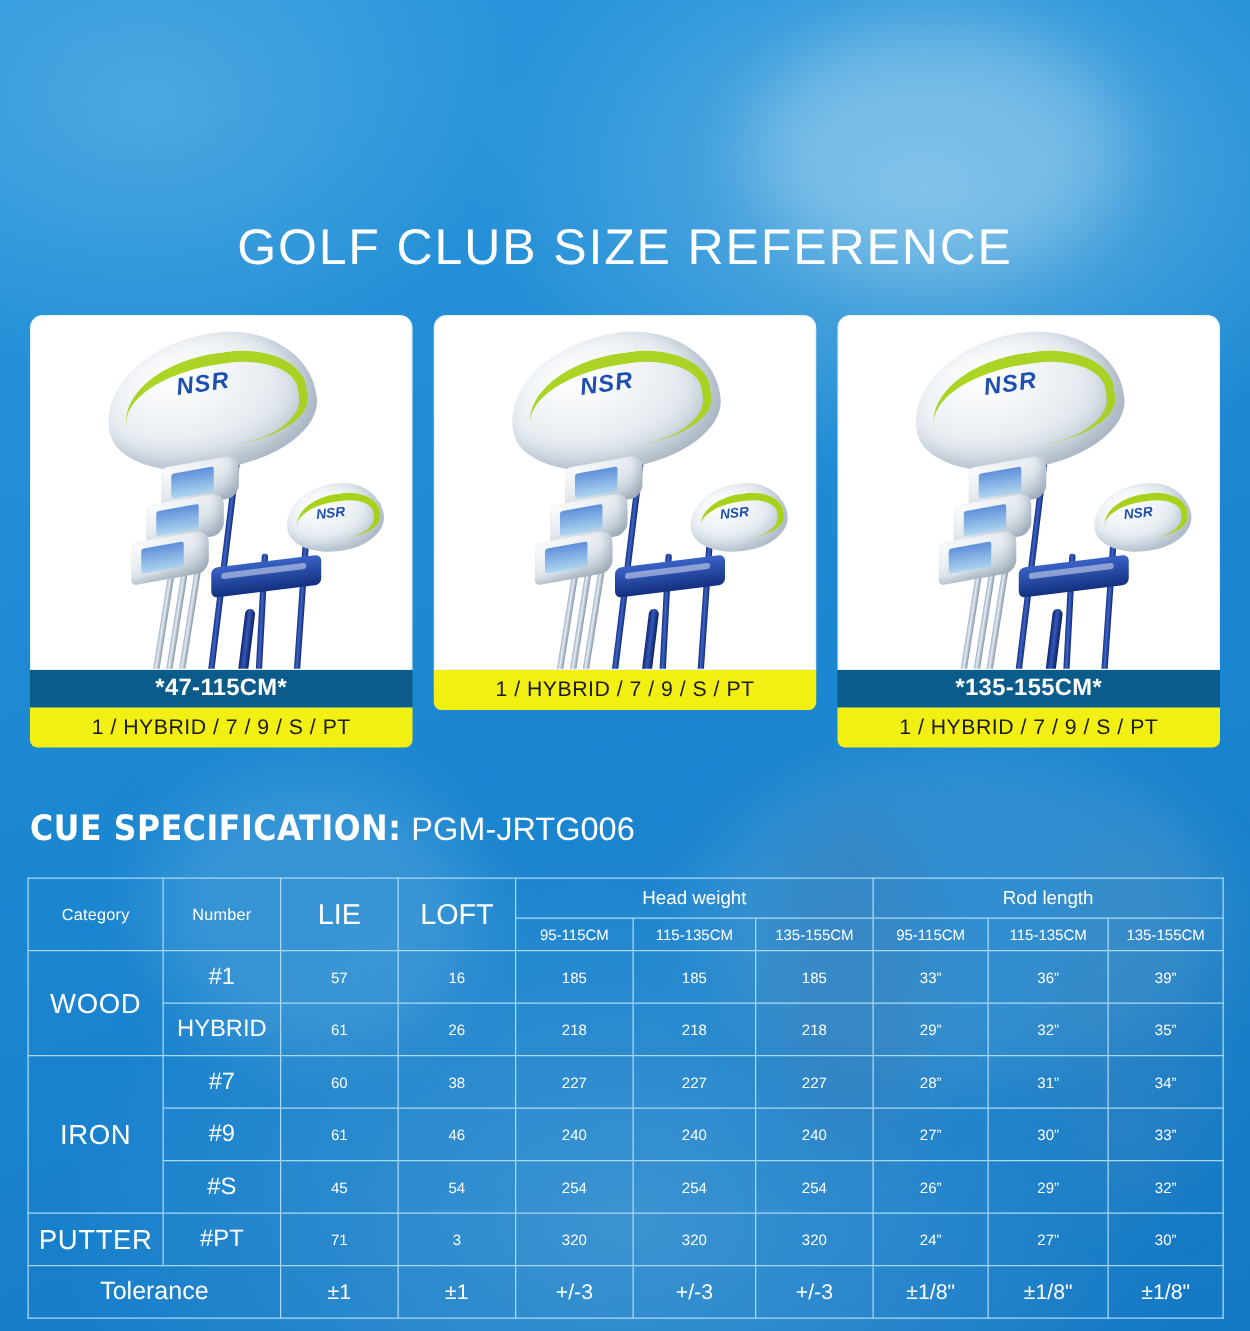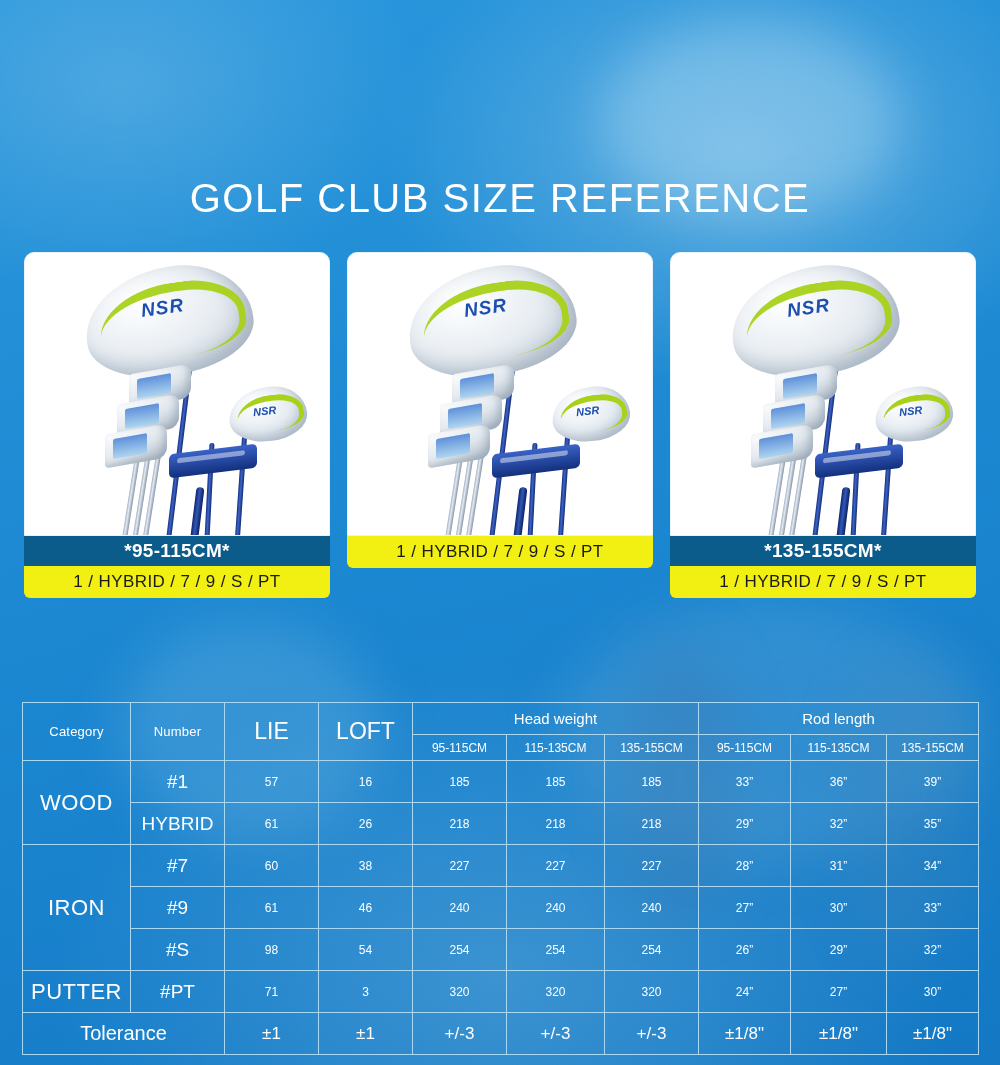--- a/index.html
+++ b/index.html
@@ -293,21 +293,21 @@
           <div class="hybrid-head" style="left:204px; top:134px;"></div>
           <div class="hybrid-stripe" style="left:212px; top:142px;"></div>
           <div class="hybrid-logo" style="left:228px; top:152px;">NSR</div>
 
           <div class="shaft blue" style="left:182px; top:190px; height:96px; transform:rotate(3deg);"></div>
           <div class="putter" style="left:144px; top:196px;">
               <span class="hl"></span>
             </div>
         </div>
       </div>
-      <div class="card-size">*95-115CM*</div>
+      <div class="card-size">*47-115CM*</div>
       <div class="card-combo">1 / HYBRID / 7 / 9 / S / PT</div>
     </div>
 
     <div class="card">
       <div class="card-photo">
         <div class="clubs">
           <div class="shaft blue" style="left:152px; top:110px; height:175px; transform:rotate(7deg);"></div>
           <div class="grip" style="left:168px; top:234px; height:58px; transform:rotate(7deg);"></div>
           <div class="driver-head"></div>
           <div class="driver-stripe"></div>
@@ -374,20 +374,23 @@
               <span class="hl"></span>
             </div>
         </div>
       </div>
       <div class="card-size">*135-155CM*</div>
       <div class="card-combo">1 / HYBRID / 7 / 9 / S / PT</div>
     </div>
 
   </div>
 
+  <div class="spec-head">
+    <span class="lbl">CUE SPECIFICATION:</span><span class="val">PGM-JRTG006</span>
+  </div>
 
   <div class="table-wrap">
     <table class="spec">
       <colgroup>
         <col style="width:108px">
         <col style="width:94px">
         <col style="width:94px">
         <col style="width:94px">
         <col style="width:94px">
         <col style="width:98px">
@@ -458,21 +461,21 @@
           <td class="val">46</td>
           <td class="val">240</td>
           <td class="val">240</td>
           <td class="val">240</td>
           <td class="val">27”</td>
           <td class="val">30”</td>
           <td class="val">33”</td>
         </tr>
         <tr class="row">
           <td class="num">#S</td>
-          <td class="val">98</td>
+          <td class="val">45</td>
           <td class="val">54</td>
           <td class="val">254</td>
           <td class="val">254</td>
           <td class="val">254</td>
           <td class="val">26”</td>
           <td class="val">29”</td>
           <td class="val">32”</td>
         </tr>
 
         <tr class="row">

